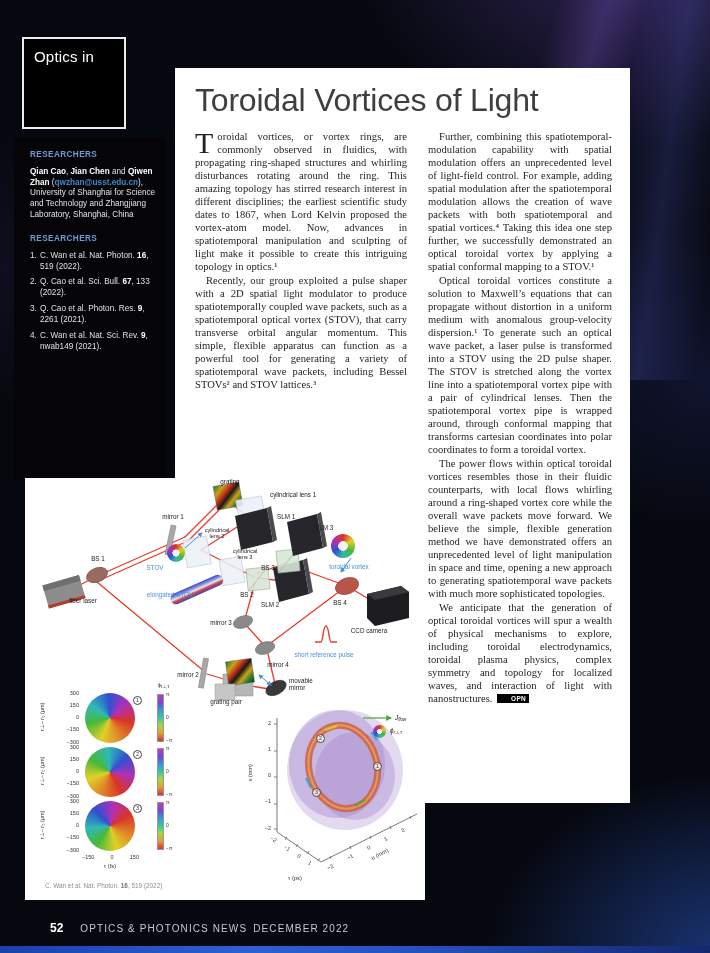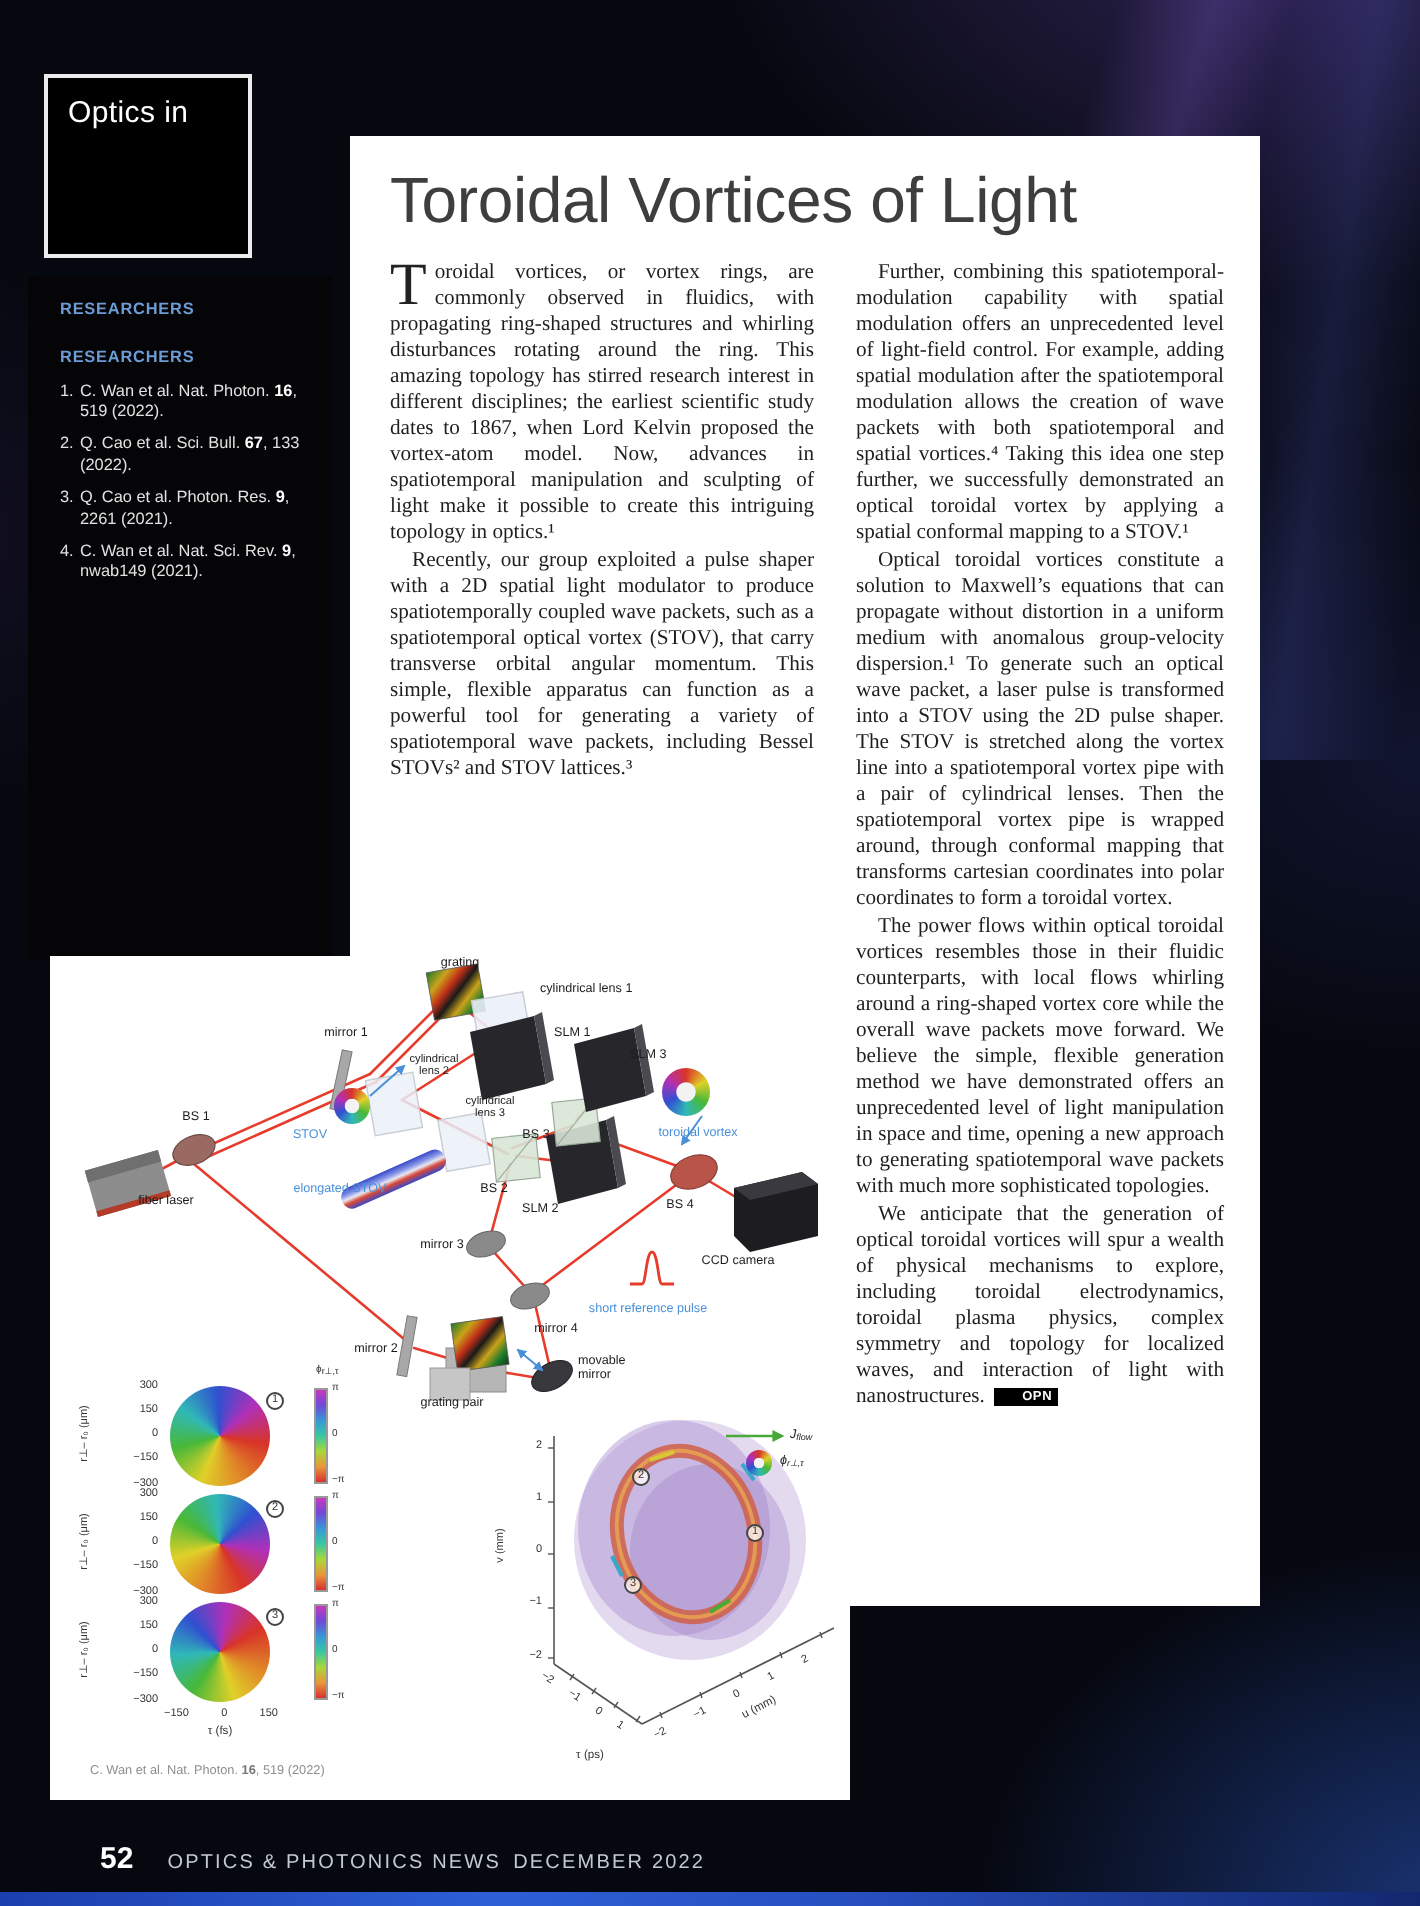--- a/index.html
+++ b/index.html
@@ -71,37 +71,38 @@
     transform:rotate(-90deg);line-height:1;}
   .circ{position:absolute;width:9px;height:9px;border:0.8px solid #444;border-radius:50%;
     display:flex;align-items:center;justify-content:center;font-size:5.5px;color:#333;
     background:rgba(255,255,255,0.75);line-height:1;}
   .caption{position:absolute;left:20px;top:389px;width:372px;font-size:8px;font-weight:700;
     color:#4f6f7e;letter-spacing:.1px;}
   .credit{position:absolute;left:20px;top:404px;font-size:6.4px;color:#8e8e8e;}
   .credit .b{color:#777;}
   
   .footer{position:absolute;left:50px;top:921px;display:flex;align-items:baseline;gap:17px;}
-  .pg{font-size:15px;font-weight:700;color:#fff;text-align:center;}
+  .pg{font-size:12px;font-weight:700;color:#fff;text-align:center;}
   .ft{font-size:10px;letter-spacing:1.1px;color:#c3c9d2;}
   .bottom-strip{position:absolute;left:0;top:946px;width:710px;height:7px;
     background:linear-gradient(90deg,#1c3fae 0%,#2d5fd6 35%,#274fc0 60%,#12286e 100%);}
 </style>
 </head>
 <body>
 
 <div class="page">
   <div class="bg-streak"></div>
 
   <div class="logo">
     <div class="logo-l1">Optics in</div>
   </div>
 
   <aside class="sidebar">
     <div class="sb-h">RESEARCHERS</div>
+    <p class="sb-p"><span class="b">Qian Cao</span><span>, </span><span class="b">Jian Chen</span><span> and </span><span class="b">Qiwen Zhan</span><span> (</span><span class="link">qwzhan@usst.edu.cn</span><span>), University of Shanghai for Science and Technology and Zhangjiang Laboratory, Shanghai, China</span></p>
     <div class="sb-h mt">RESEARCHERS</div>
     <div class="ref">
       <span class="ref-num">1.</span>
       <span class="ref-t"><span>C. Wan et al. Nat. Photon. </span><span class="b">16</span><span>, 519 (2022).</span></span>
     </div>
     <div class="ref">
       <span class="ref-num">2.</span>
       <span class="ref-t"><span>Q. Cao et al. Sci. Bull. </span><span class="b">67</span><span>, 133 (2022).</span></span>
     </div>
     <div class="ref">

